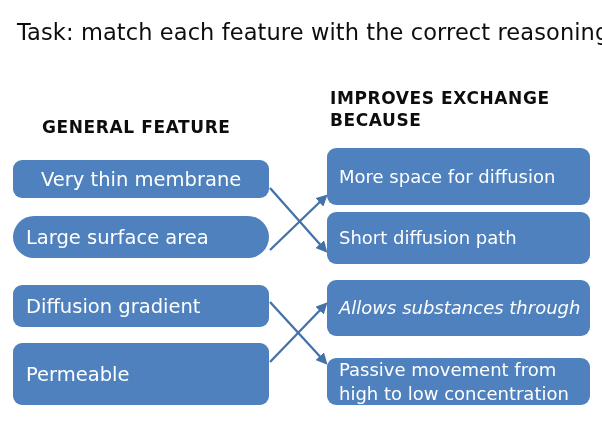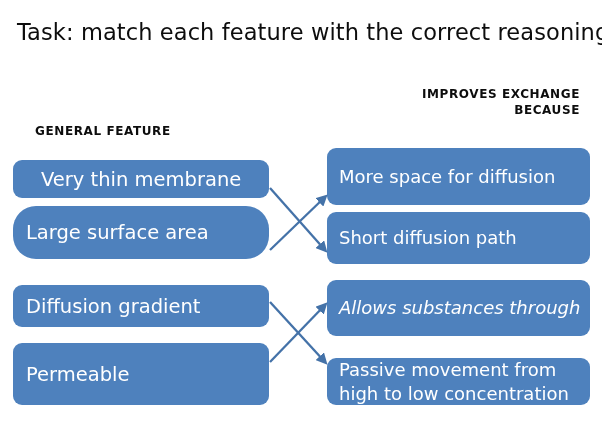--- a/index.html
+++ b/index.html
@@ -28,27 +28,26 @@
     color: #0d0d0d;
     letter-spacing: 0.1px;
     white-space: nowrap;
   }
 
   
   .col-head {
     position: absolute;
     font-family: "DejaVu Sans", sans-serif;
     font-weight: bold;
-    font-size: 12px;
+    font-size: 17px;
     letter-spacing: 0.6px;
     color: #0d0d0d;
     line-height: 1.32;
-    text-align: right;
   }
-  #head-left  { left: 35px;  top: 116px; margin-top: 8px; }
+  #head-left  { left: 42px;  top: 116px; }
   #head-right { left: 330px; top: 87px;  width: 250px; }
 
   
   .box {
     position: absolute;
     box-sizing: border-box;
     background: #4E81BD;
     border-radius: 9px;
     color: #ffffff;
     display: flex;
@@ -66,21 +65,21 @@
     left: 327px;
     width: 263px;
     padding-left: 12px;
     padding-right: 8px;
     font-size: 18px;
     line-height: 1.28;
   }
 
   
   #box-l1 { top: 160px; height: 38px; padding-left: 28px; }
-  #box-l2 { top: 206px; height: 53px; border-radius: 23px; }
+  #box-l2 { top: 216px; height: 42px; border-radius: 23px; }
   #box-l3 { top: 285px; height: 42px; }
   #box-l4 { top: 343px; height: 62px; }
 
   
   #box-r1 { top: 148px; height: 57px; }
   #box-r2 { top: 212px; height: 52px; }
   #box-r3 { top: 280px; height: 56px; font-style: italic; }
   #box-r4 { top: 358px; height: 47px; }
 
   

